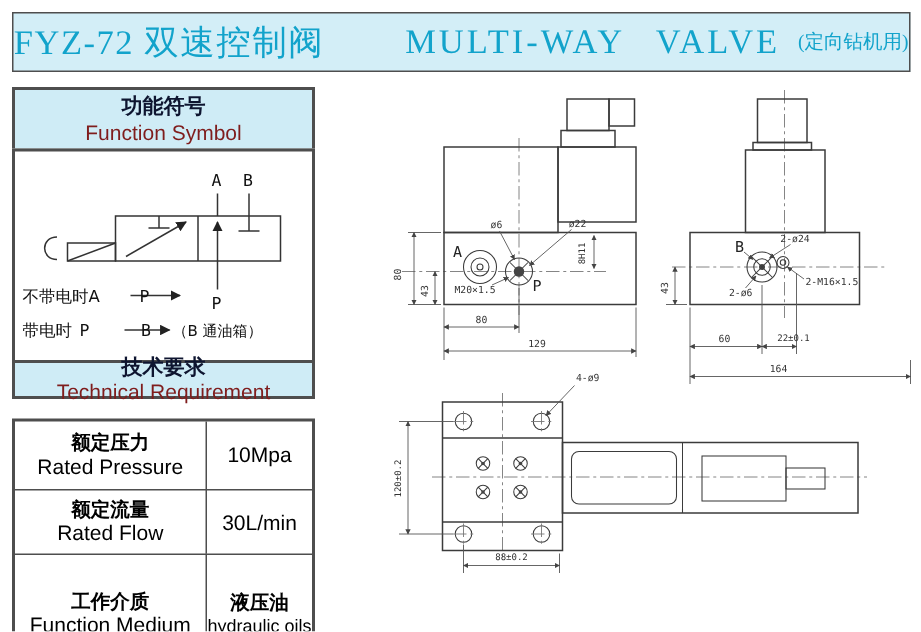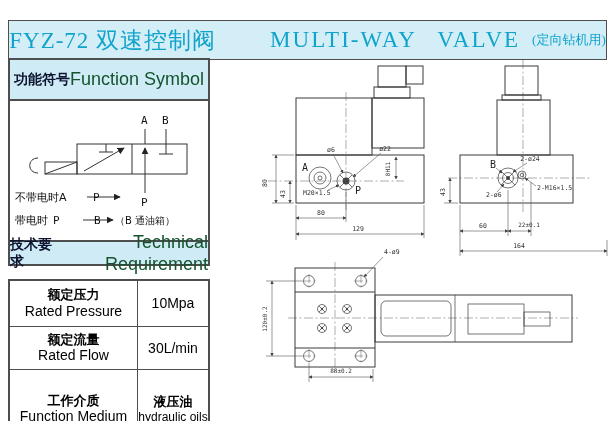--- a/index.html
+++ b/index.html
@@ -1,32 +1,32 @@
 <!DOCTYPE html>
 <html><head>
 <meta charset="utf-8">
 <style>
   html,body{margin:0;padding:0;background:#fff;}
   .page{position:relative;width:614px;height:421px;background:#fff;overflow:hidden;
         font-family:"Liberation Sans",sans-serif;}
   
-  .title-bar{position:absolute;left:8px;top:20px;width:597px;height:38px;
+  .title-bar{position:absolute;left:8px;top:8px;width:597px;height:38px;
     background:#d3eef7;border:1px solid #4e4e4e;display:flex;align-items:center;
     justify-content:center;gap:54px;color:#12a3cb;
     font-family:"Liberation Serif",serif;white-space:nowrap;}
   .t-main{font-size:23px;letter-spacing:1px;}
   .t-en{font-size:23px;letter-spacing:2px;word-spacing:14px;}
   .t-suffix{font-size:13px;margin-left:-42px;}
   
   .panel-box{position:absolute;left:8px;width:202px;border:2px solid #4e4e4e;
     box-sizing:border-box;background:#fff;}
-  .hdr{background:#cfecf6;display:flex;flex-direction:row;align-items:center;
+  .hdr{background:#cfecf6;display:flex;flex-direction:column;align-items:center;
     justify-content:center;line-height:1.25;}
   .hdr .cn{color:#0e1530;font-weight:bold;font-size:14px;}
-  .hdr .en{color:#14532d;font-size:18px;text-align:right;}
+  .hdr .en{color:#7f1d1d;font-size:14px;text-align:right;}
   .fs-hdr{top:58px;height:43px;}
   .fs-body{top:99px;height:143px;}
   .tech-hdr{top:240px;height:26px;}
   .tech-table{top:279px;height:171px;display:grid;
     grid-template-columns:128px 1fr;grid-template-rows:45px 43px 1fr;}
   .cell{display:flex;flex-direction:column;align-items:center;justify-content:center;
     line-height:1.2;text-align:center;}
   .cell.lab{border-right:1.5px solid #4e4e4e;}
   .cell.rt{border-top:1.5px solid #4e4e4e;}
   .cell .cn{font-weight:bold;font-size:13px;color:#000;}

